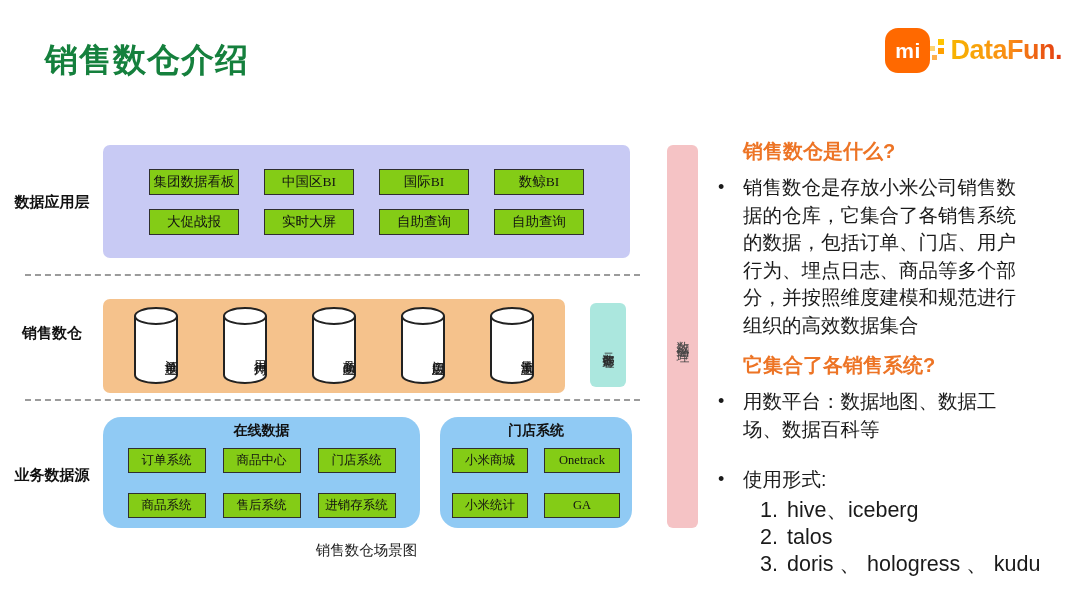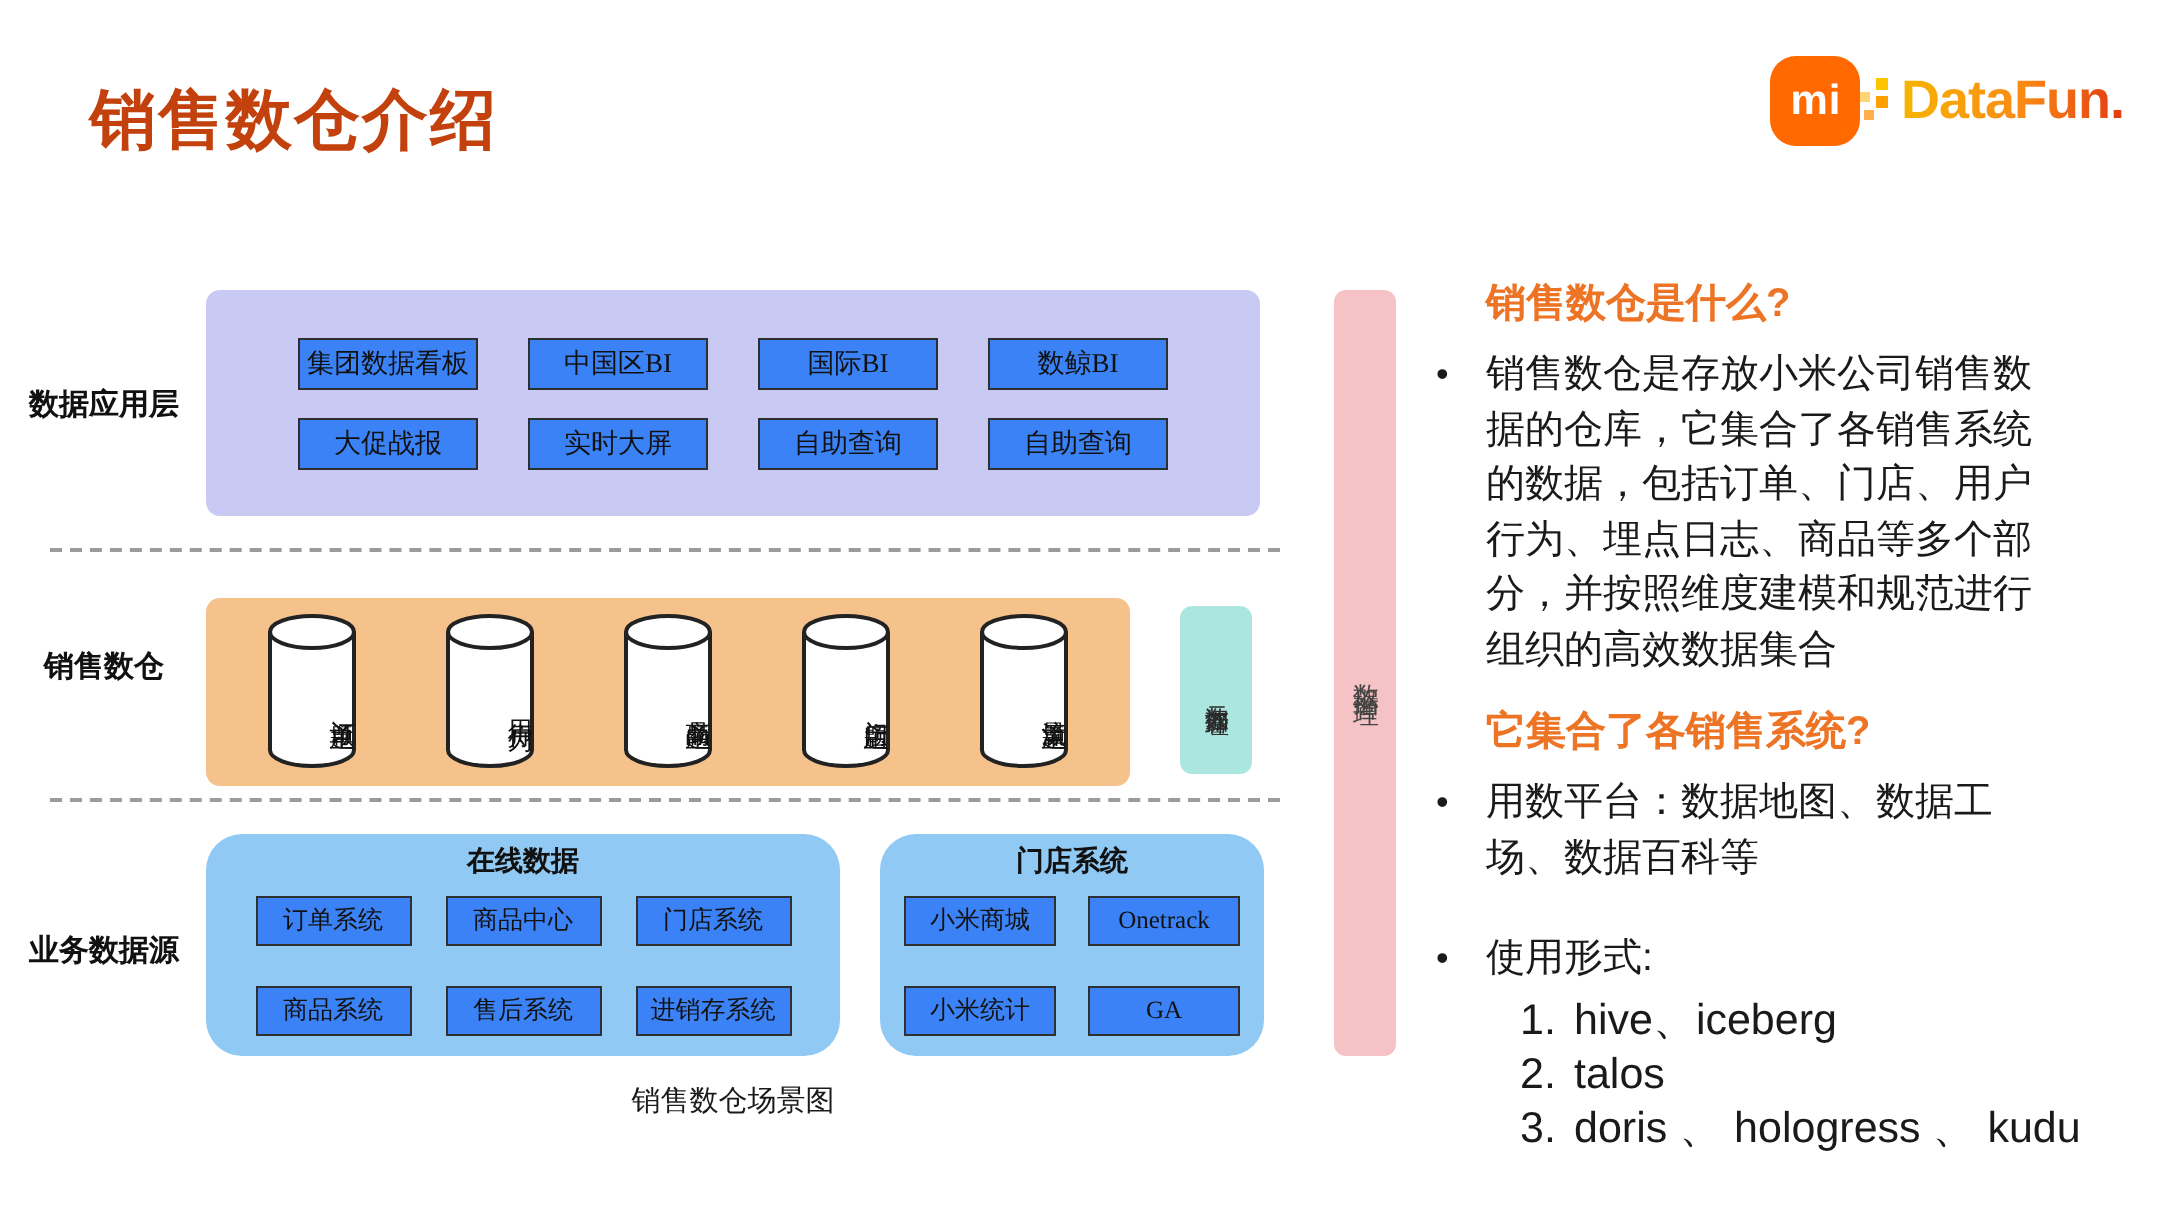--- a/index.html
+++ b/index.html
@@ -1,33 +1,33 @@
 <!DOCTYPE html>
 <html><head>
 <meta charset="utf-8">
 <style>
   * { margin:0; padding:0; box-sizing:border-box; }
   html,body { width:1080px; height:608px; background:#fff; font-family:"Liberation Sans", sans-serif; }
   .stage { position:relative; width:1080px; height:608px; background:#fff; overflow:hidden; }
 
-  .slide-title { position:absolute; left:45px; top:38px; font-size:33px; font-weight:900; color:#c2410c; letter-spacing:1px; }
+  .slide-title { position:absolute; left:45px; top:38px; font-size:33px; font-weight:900; color:#15803d; letter-spacing:1px; }
 
   
   .logo-row { position:absolute; top:28px; right:18px; display:flex; align-items:center; gap:0; }
   .mi-logo { width:45px; height:45px; background:#FF6900; border-radius:13px; display:flex; align-items:center; justify-content:center; color:#fff; font-weight:800; font-size:21px; letter-spacing:0.5px; }
   .datafun { display:flex; align-items:center; gap:4px; }
   .datafun-text { font-size:27px; font-weight:800; background:linear-gradient(90deg,#F7B500 0%,#F98A16 55%,#E23A12 100%); -webkit-background-clip:text; background-clip:text; color:transparent; letter-spacing:-0.5px; }
 
   
   .layer-label { position:absolute; left:2px; width:100px; text-align:center; font-size:15px; font-weight:700; color:#111; }
 
   
   .app-container { position:absolute; left:103px; top:145px; width:527px; height:113px; background:#C8CAF4; border-radius:7px; }
   .app-grid { position:absolute; inset:0; display:grid; grid-template-columns:repeat(4,90px); grid-template-rows:repeat(2,26px); column-gap:25px; row-gap:14px; justify-content:center; align-content:center; }
-  .wbox { background:#3b82f6; border:1.6px solid #2f2f2f; display:flex; align-items:center; justify-content:center; font-family:"Liberation Serif", serif; font-size:13.5px; color:#111; white-space:nowrap; }
+  .wbox { background:#84cc16; border:1.6px solid #2f2f2f; display:flex; align-items:center; justify-content:center; font-family:"Liberation Serif", serif; font-size:13.5px; color:#111; white-space:nowrap; }
 
   .dash { position:absolute; left:25px; width:615px; border-top:2px dashed #9b9b9b; }
   .dash1 { top:274px; } .dash2 { top:399px; }
 
   .dw-container { position:absolute; left:103px; top:299px; width:462px; height:94px; background:#F5C28C; border-radius:7px; display:flex; justify-content:space-between; padding:0 30px; align-items:center; }
   .cyl { position:relative; width:46px; height:80px; }
   .cyl svg { position:absolute; inset:0; }
   .cyl-label { position:absolute; left:0; top:15px; width:100%; height:62px; display:flex; justify-content:center; writing-mode:vertical-rl; text-orientation:upright; font-family:"Liberation Serif", serif; font-size:12.5px; letter-spacing:1px; color:#111; }
 
   .meta-box { position:absolute; left:590px; top:303px; width:36px; height:84px; background:#ABE7DE; border-radius:6px; display:flex; align-items:center; justify-content:center; writing-mode:vertical-rl; text-orientation:upright; font-size:12px; color:#2b2b2b; letter-spacing:1px; }

